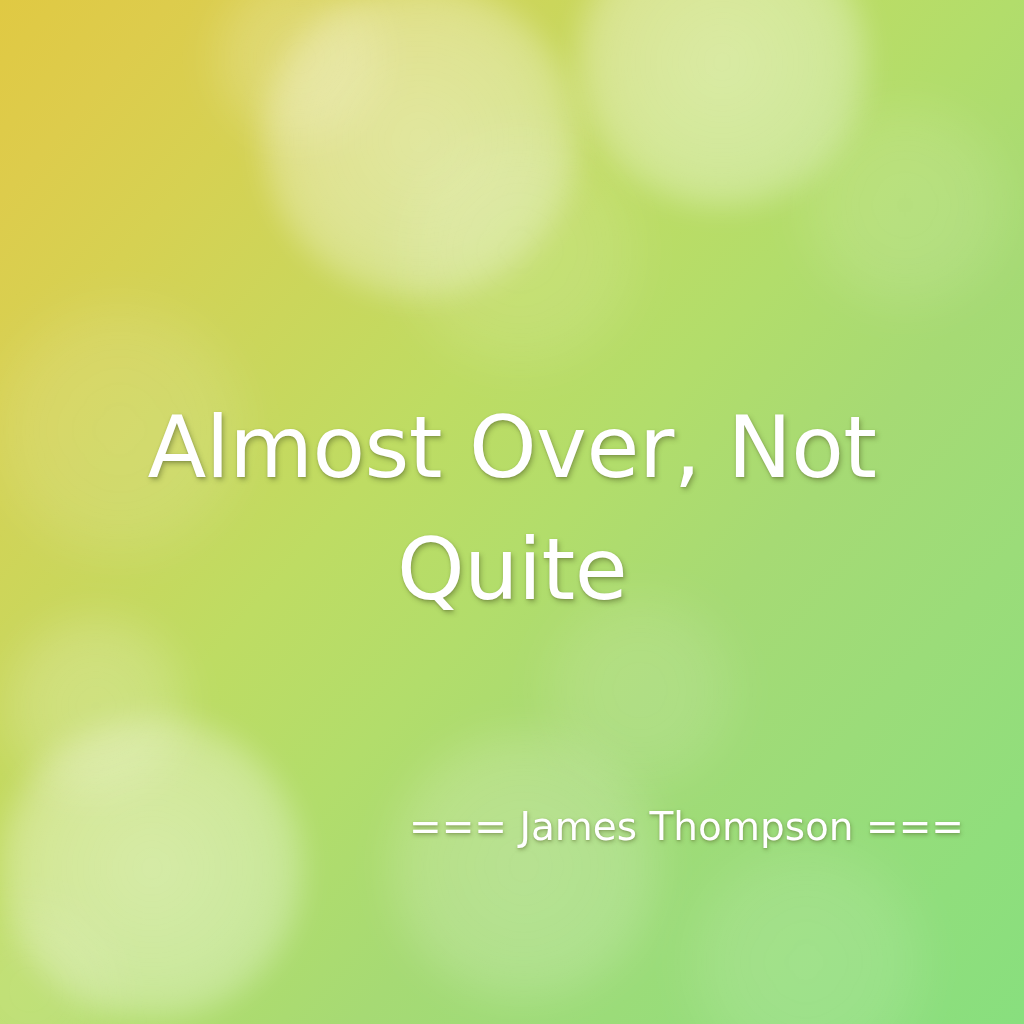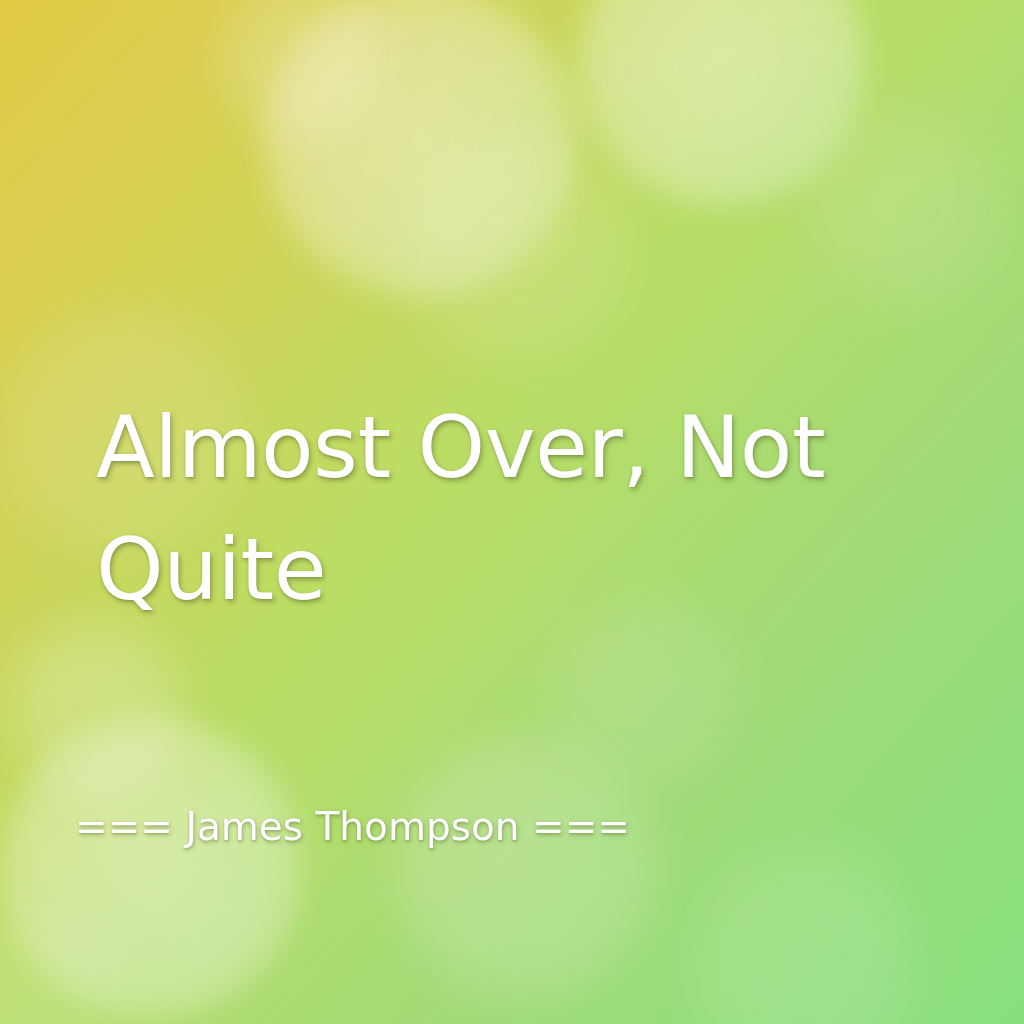--- a/index.html
+++ b/index.html
@@ -72,21 +72,21 @@
     position: absolute;
     inset: 0;
     display: block;
   }
 
   .title-block {
     position: absolute;
     left: 0;
     right: 0;
     top: 386px;
-    text-align: left;
+    text-align: center;
     padding: 0 96px;
     box-sizing: border-box;
   }
 
   .title {
     margin: 0;
     font-family: "DejaVu Sans", sans-serif;
     font-weight: 400;
     font-size: 86px;
     line-height: 1.42;
@@ -96,24 +96,23 @@
       2px 3px 5px rgba(80,95,40,0.42),
       0px 1px 2px rgba(90,105,45,0.30);
     white-space: pre-line;
   }
 
   .author-block {
     position: absolute;
     left: 0;
     right: 0;
     top: 803px;
-    text-align: left;
+    text-align: right;
     padding: 0 60px;
     box-sizing: border-box;
-    margin-left: 15px;
   }
 
   .author {
     margin: 0;
     font-family: "DejaVu Sans", sans-serif;
     font-weight: 400;
     font-size: 39px;
     line-height: 1.25;
     letter-spacing: 0px;
     color: #ffffff;

